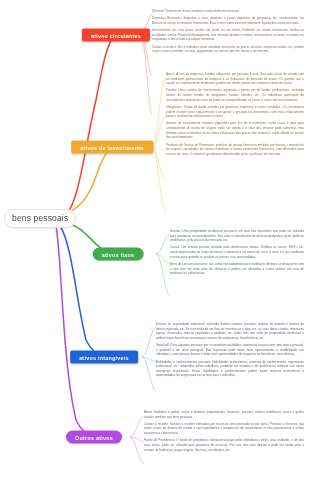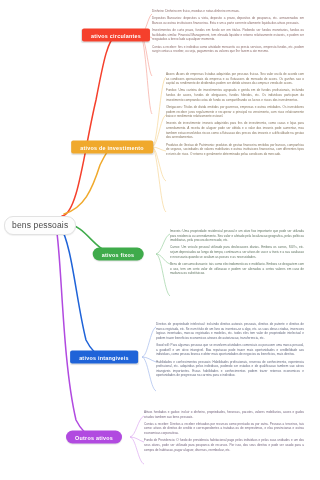--- a/index.html
+++ b/index.html
@@ -20,21 +20,20 @@
     left:4px; top:209px;
     padding:3px 7px 4px 7px;
     background:#fdfdfd;
     border:1px solid #e2e2e2;
     border-radius:9px;
     font-size:8.5px;
     color:#4a4a4a;
     letter-spacing:.15px;
     white-space:nowrap;
     box-shadow:0 1px 1px rgba(0,0,0,.06);
-    margin-top:7px;
   }
 
   
   .branch-node{
     position:absolute;
     border-radius:2px;
     color:#ffffff;
     font-size:5.4px;
     font-weight:bold;
     letter-spacing:.25px;

